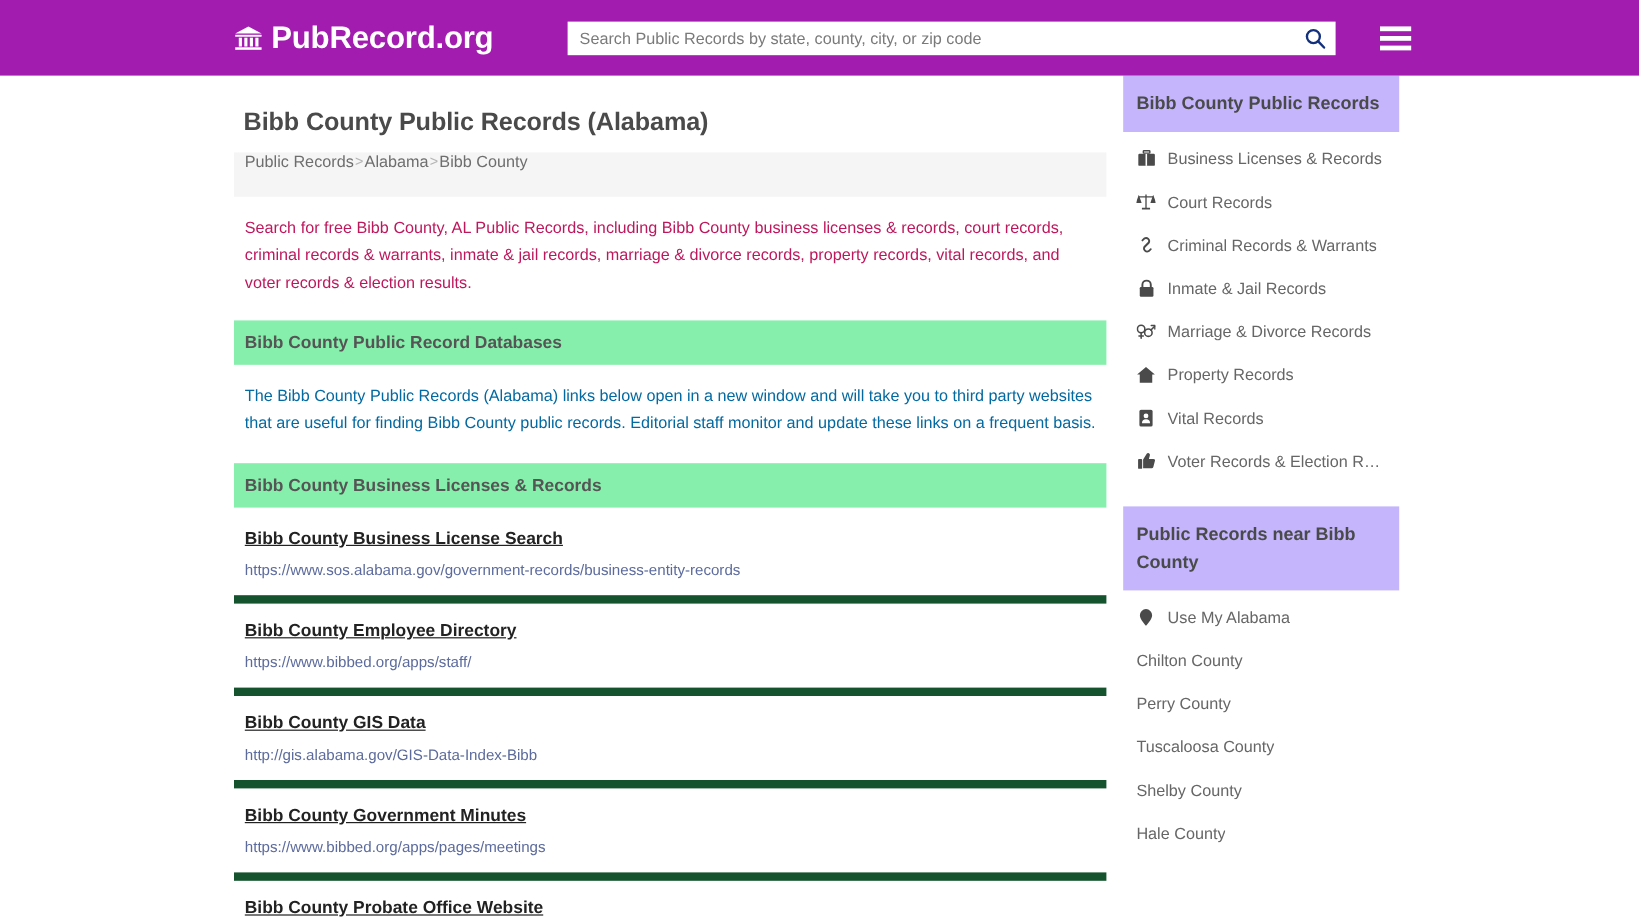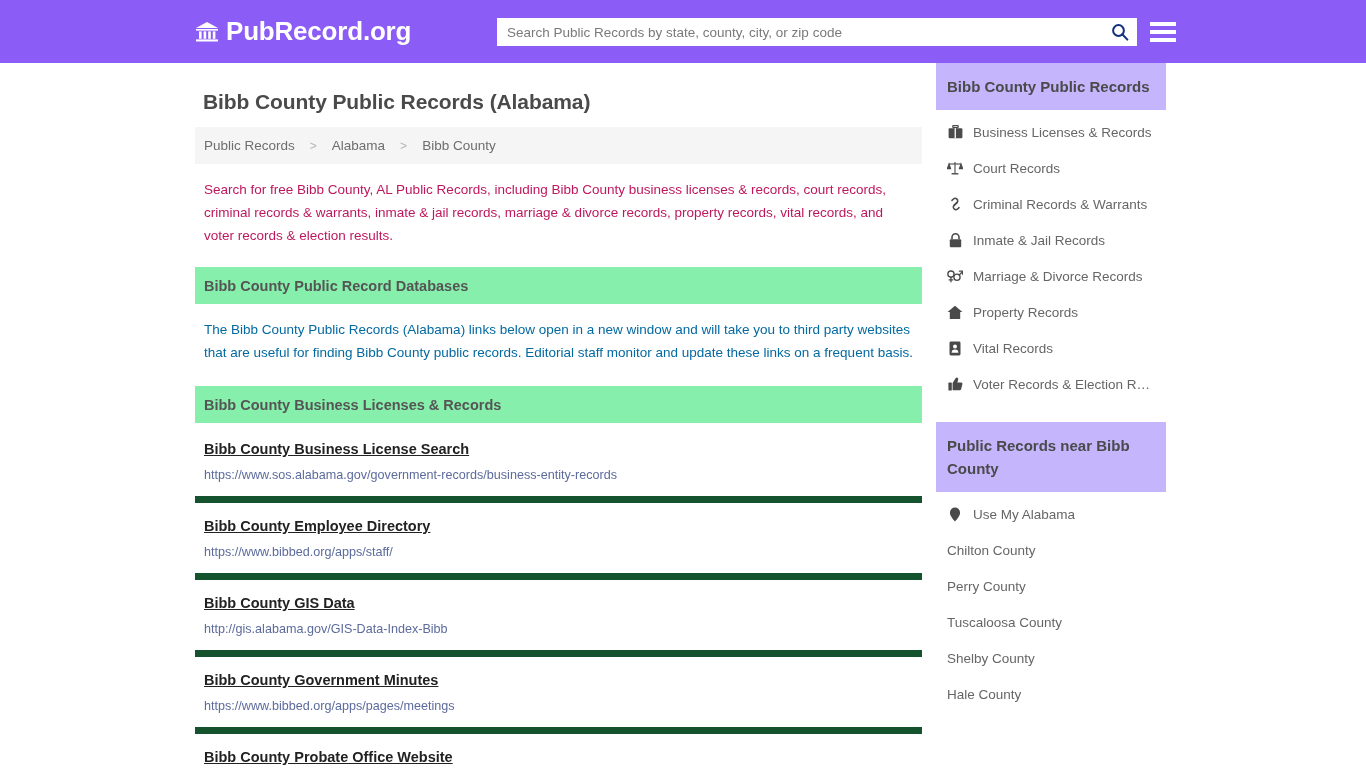--- a/index.html
+++ b/index.html
@@ -9,21 +9,21 @@
     height: 768px;
     overflow: hidden;
     background: #ffffff;
     font-family: "Liberation Sans", sans-serif;
     -webkit-font-smoothing: antialiased;
   }
 
   
   .site-header {
     height: 63px;
-    background: #8b5cf6;
+    background: #a21caf;
     display: flex;
     align-items: center;
     position: relative;
   }
   .brand {
     display: flex;
     align-items: center;
     gap: 7px;
     margin-left: 195px;
     text-decoration: none;
@@ -32,21 +32,21 @@
   .brand-icon { display: block; }
   .brand-text {
     color: #ffffff;
     font-size: 26px;
     font-weight: bold;
     letter-spacing: -0.2px;
     white-space: nowrap;
   }
   .search-wrap {
     position: absolute;
-    left: 497px;
+    left: 473px;
     top: 18px;
     width: 640px;
     height: 28px;
     background: #ffffff;
     display: flex;
     align-items: center;
   }
   .search-input {
     flex: 1;
     height: 100%;
@@ -102,23 +102,22 @@
     color: #4a4a4a;
     margin: 27px 0 13px 8px;
     letter-spacing: -0.1px;
   }
 
   
   .breadcrumb {
     background: #f5f5f5;
     height: 37px;
     display: flex;
-    align-items: center;
     padding: 0 9px;
-    gap: 15px;
+    gap: 1px;
     font-size: 13.5px;
   }
   .breadcrumb a {
     color: #6e6e6e;
     text-decoration: none;
     cursor: pointer;
   }
   .breadcrumb .sep { color: #b5b5b5; font-size: 12px; }
   .breadcrumb .current { color: #6e6e6e; }
 

